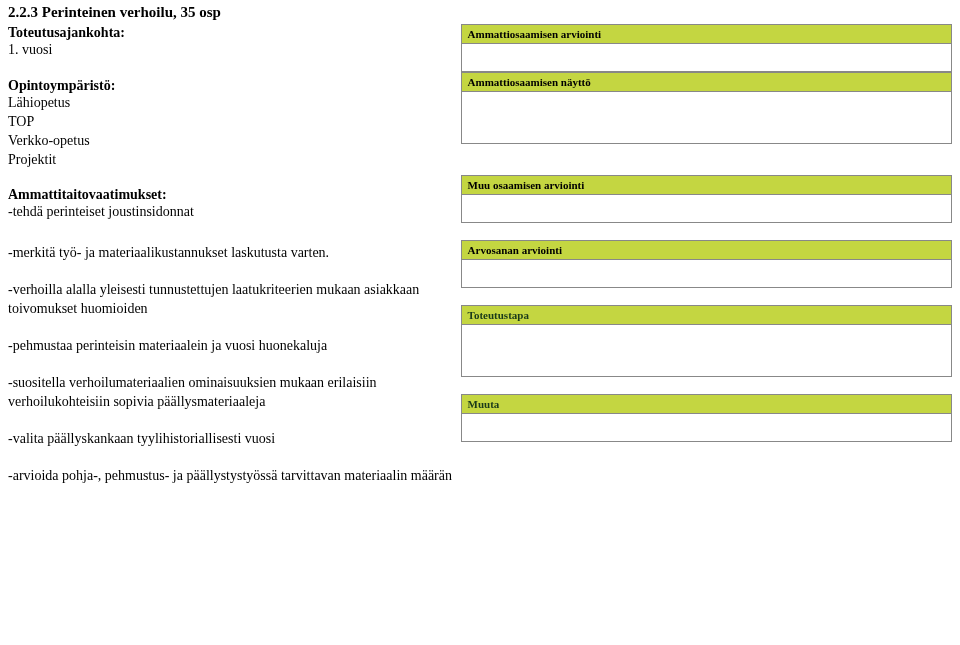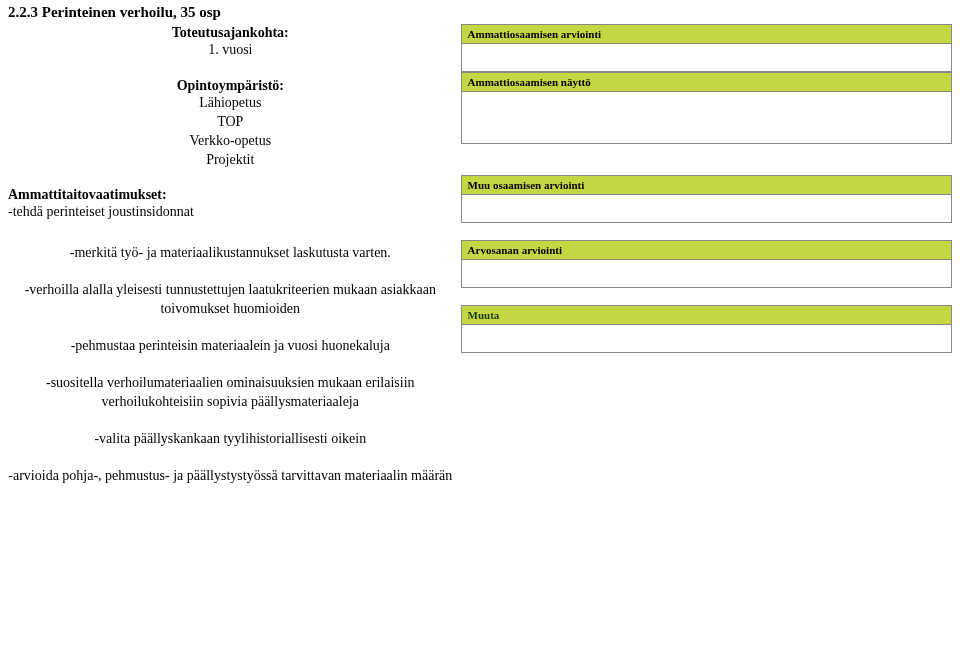--- a/index.html
+++ b/index.html
@@ -40,21 +40,20 @@
     }
     .bold-label {
       font-weight: bold;
     }
     .plain-text {
       font-weight: normal;
       line-height: 1.35;
     }
     .block {
       margin-bottom: 18px;
-      text-align: center;
     }
     .block-tight {
       margin-bottom: 4px;
     }
     .green-bar {
       background-color: #c4d641;
       border: 1px solid #888;
       padding: 3px 6px;
       font-weight: bold;
       font-size: 11px;
@@ -115,21 +114,21 @@
     <div class="block">
       <span class="plain-text">-verhoilla alalla yleisesti tunnustettujen laatukriteerien mukaan asiakkaan toivomukset huomioiden</span>
     </div>
     <div class="block">
       <span class="plain-text">-pehmustaa perinteisin materiaalein ja vuosi huonekaluja</span>
     </div>
     <div class="block">
       <span class="plain-text">-suositella verhoilumateriaalien ominaisuuksien mukaan erilaisiin verhoilukohteisiin sopivia päällysmateriaaleja</span>
     </div>
     <div class="block">
-      <span class="plain-text">-valita päällyskankaan tyylihistoriallisesti oikein</span>
+      <span class="plain-text">-valita päällyskankaan tyylihistoriallisesti vuosi</span>
     </div>
     <div class="block">
       <span class="plain-text">-arvioida pohja-, pehmustus- ja päällystystyössä tarvittavan materiaalin määrän</span>
     </div>
   </div>
 
   <div class="column right-column right-stack">
     <div class="row-group" style="margin-top:20px;">
       <div class="green-bar first-bar">Ammattiosaamisen arviointi</div>
       <div class="grey-cell"></div>
@@ -141,19 +140,23 @@
       <div class="green-bar">Muu osaamisen arviointi</div>
       <div class="grey-cell"></div>
     </div>
 
     <div class="row-group">
       <div class="green-bar">Arvosanan arviointi</div>
       <div class="grey-cell"></div>
     </div>
 
 
+    <div class="row-group">
+      <div class="green-bar dark-text">Toteutustapa</div>
+      <div class="grey-cell tall"></div>
+    </div>
 
     <div class="row-group">
       <div class="green-bar dark-text">Muuta</div>
       <div class="grey-cell"></div>
     </div>
   </div>
 </div>
 
 </body></html>

